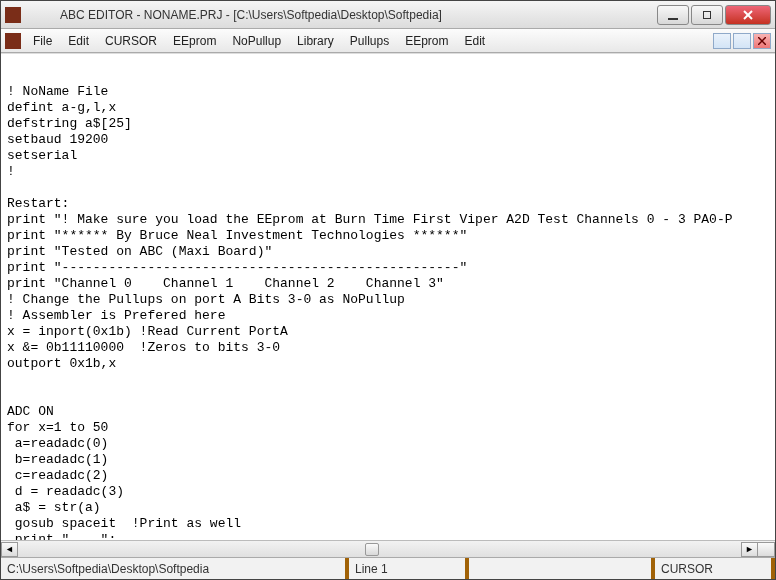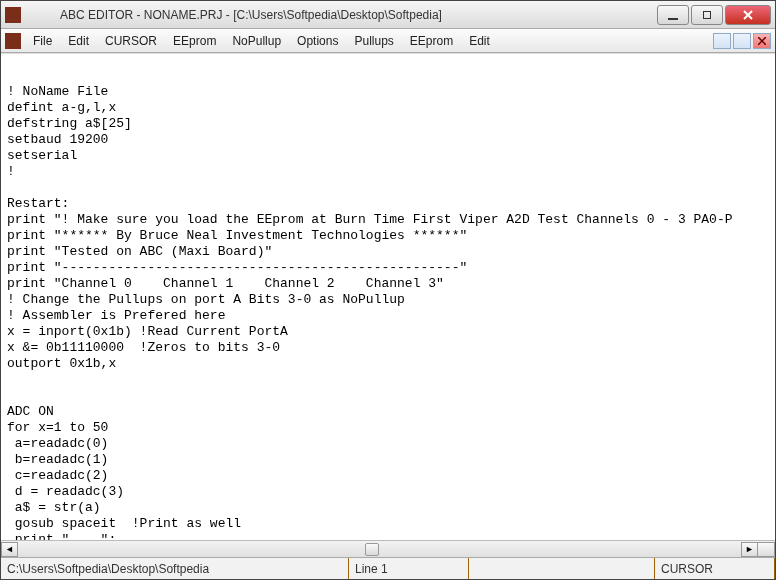--- a/index.html
+++ b/index.html
@@ -29,21 +29,21 @@
 .clientarea { flex:1; display:flex; flex-direction:column; min-height:0; border-top:1px solid #ddd; }
 .editor { flex:1; background:#fff; overflow:hidden; position:relative;margin-top:28px; }
 .codepre { font-family:"Courier New",monospace; font-size:13px; line-height:16px; color:#000; padding:2px 6px; white-space:pre; }
 .hscroll { height:17px; background:linear-gradient(#f2f2f2,#e0e0e0); display:flex; align-items:center; border-top:1px solid #bbb; }
 .hscroll .arrow { width:17px;height:15px;border:1px solid #999;background:linear-gradient(#fafafa,#dcdcdc); display:flex;align-items:center;justify-content:center;font-size:9px; }
 .hscroll .track { flex:1; position:relative; height:15px; }
 .hscroll .thumb { position:absolute; left:48%; width:14px; height:13px; top:1px; background:linear-gradient(#fafafa,#d9d9d9); border:1px solid #999; border-radius:2px; }
 
 
 .statusbar { height:22px; border-top:1px solid #aaa; display:flex; font-size:12px; color:#333; background:#f2f2f2; }
-.statusbar .cell { border-right:1px solid #a16207; padding:3px 6px; display:flex; align-items:center; }
+.statusbar .cell { border-right:4px solid #a16207; padding:3px 6px; display:flex; align-items:center; }
 .statusbar .path { flex:0 0 348px; }
 .statusbar .line { flex:0 0 120px; }
 .statusbar .blank { flex:1; }
 .statusbar .cursor { flex:0 0 120px; }
 </style>
 </head>
 <body>
 
 <div class="window">
 
@@ -66,21 +66,21 @@
     </div>
   </div>
 
   <div class="menubar">
     <div class="menuicon"></div>
     <div class="menuitem">File</div>
     <div class="menuitem">Edit</div>
     <div class="menuitem">CURSOR</div>
     <div class="menuitem">EEprom</div>
     <div class="menuitem">NoPullup</div>
-    <div class="menuitem">Options</div>
+    <div class="menuitem">Library</div>
     <div class="menuitem">Pullups</div>
     <div class="menuitem">EEprom</div>
     <div class="menuitem">Edit</div>
     <div class="spacer"></div>
     <div class="mdi-btn">
         <div class="min" style="background:#335;"></div>
       </div>
     <div class="mdi-btn">
         <div class="sq" style="border-color:#335;"></div>
       </div>

